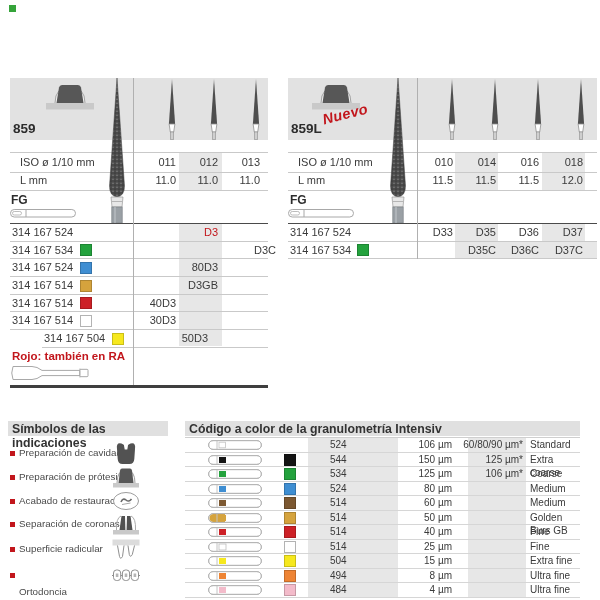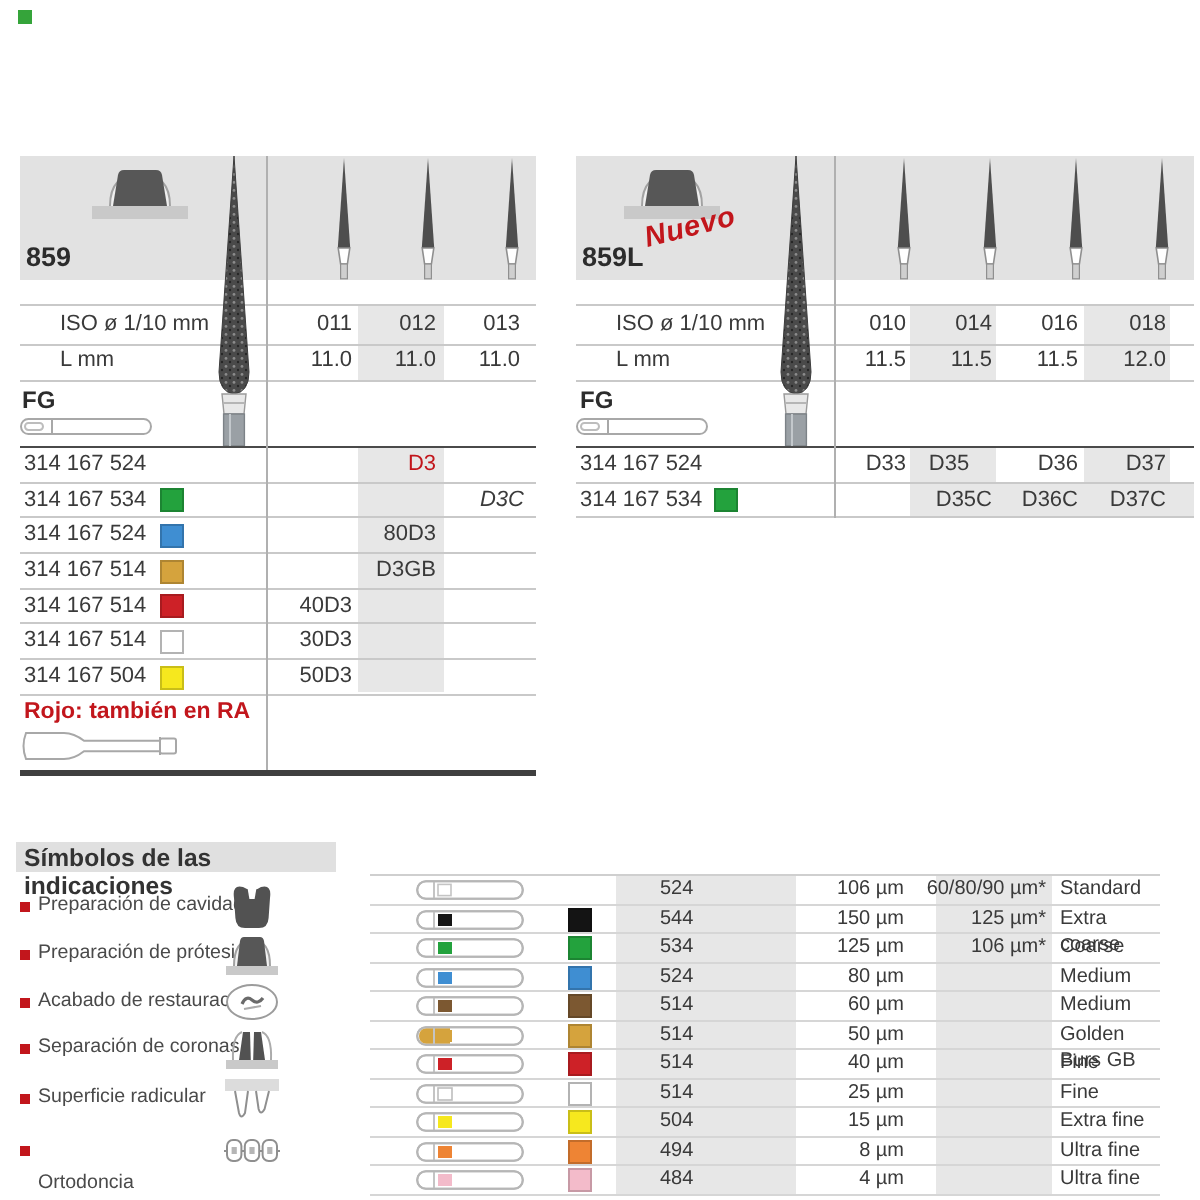--- a/index.html
+++ b/index.html
@@ -11,21 +11,21 @@
   .vline{position:absolute;width:1px;background:#b0b0b0;z-index:2;}
   .thick{position:absolute;height:2.6px;background:#3f3f3f;z-index:2;}
   .ptitle{position:absolute;font-weight:bold;font-size:13.5px;color:#2c2c2c;z-index:3;}
   .badge{position:absolute;font-size:14.5px;font-weight:bold;font-style:italic;
          color:#c2161c;transform:rotate(-14deg);letter-spacing:.4px;z-index:3;}
   .rows{position:absolute;z-index:1;box-sizing:border-box;}
   .rows.topthin{border-top:1px solid #c9c9c9;}
   .rows.topdark{border-top:1.6px solid #4a4a4a;}
   .row{position:relative;box-sizing:border-box;border-bottom:1px solid #c9c9c9;}
   .row span{position:absolute;}
-  .lbl{left:20px;top:0;font-size:11px;}
+  .lbl{left:10px;top:0;font-size:11px;}
   .val{width:43px;text-align:right;font-size:11px;top:0;}
   .refnum{left:2px;top:0;font-size:11px;white-space:nowrap;}
   .code{width:46px;text-align:right;font-size:11px;top:0;}
   .chip{position:absolute;width:12px;height:12px;box-sizing:border-box;z-index:2;}
   .red{color:#c2161c;}
   .fglbl{position:absolute;font-weight:bold;font-size:12px;color:#2c2c2c;z-index:2;}
   .note{position:absolute;font-size:11.5px;font-weight:bold;color:#c2161c;z-index:2;}
   .bur{position:absolute;z-index:3;line-height:0;}
   .shead{position:absolute;background:#e0e0e0;height:15px;z-index:1;}
   .shead span{position:absolute;left:4px;top:1px;font-size:12.3px;font-weight:bold;color:#333;}
@@ -116,21 +116,21 @@
       </svg></div>
 
   <div class="rows topdark" style="left:10px;top:223px;width:258px;">
     <div class="row" style="height:17.7px;">
       <span class="refnum" style="top:2px;">314 167 524</span>
       <span class="code red" style="left:162px;top:2px;">D3</span>
     </div>
     <div class="row" style="height:17.7px;">
       <span class="refnum" style="top:2px;">314 167 534</span>
       <span class="chip" style="left: 70px; top: 2.5px; background: rgb(35, 162, 61); border: 1px solid rgba(0, 0, 0, 0.18);"></span>
-      <span class="code" style="left:206px;top:2px;font-style:italic;">D3C</span>
+      <span class="code" style="left:220px;top:2px;">D3C</span>
     </div>
     <div class="row" style="height:17.7px;">
       <span class="refnum" style="top:2px;">314 167 524</span>
       <span class="chip" style="left: 70px; top: 2.5px; background: rgb(63, 142, 210); border: 1px solid rgba(0, 0, 0, 0.18);"></span>
       <span class="code" style="left:162px;top:2px;">80D3</span>
     </div>
     <div class="row" style="height:17.7px;">
       <span class="refnum" style="top:2px;">314 167 514</span>
       <span class="chip" style="left: 70px; top: 2.5px; background: rgb(213, 163, 61); border: 1px solid rgba(0, 0, 0, 0.18);"></span>
       <span class="code" style="left:162px;top:2px;">D3GB</span>
@@ -138,21 +138,21 @@
     <div class="row" style="height:17.7px;">
       <span class="refnum" style="top:2px;">314 167 514</span>
       <span class="chip" style="left: 70px; top: 2.5px; background: rgb(205, 33, 39); border: 1px solid rgba(0, 0, 0, 0.18);"></span>
       <span class="code" style="left:120px;top:2px;">40D3</span>
     </div>
     <div class="row" style="height:17.7px;">
       <span class="refnum" style="top:2px;">314 167 514</span>
       <span class="chip" style="left: 70px; top: 2.5px; background: rgb(255, 255, 255); border: 1px solid rgb(179, 179, 179);"></span>
       <span class="code" style="left:120px;top:2px;">30D3</span>
     </div>
-    <div class="row" style="height:17.7px;">
+    <div class="row" style="height:17.7px;margin-left:32px;">
       <span class="refnum" style="top:2px;">314 167 504</span>
       <span class="chip" style="left: 70px; top: 2.5px; background: rgb(246, 232, 30); border: 1px solid rgba(0, 0, 0, 0.18);"></span>
       <span class="code" style="left:120px;top:2px;">50D3</span>
     </div>
   </div>
 
   <div class="note" style="left:12px;top:350px;">Rojo: también en RA</div>
   <div class="bur" style="left:10px;top:363px;z-index:2;"><svg width="80" height="20" viewBox="0 0 80 20">
         <path d="M3,3.5 Q0.5,10 3,16.5 L22,16.5 Q27,16.5 32,12.6 L70,12.6 L70,7.4 L32,7.4 Q27,3.5 22,3.5 Z" fill="#ffffff" stroke="#a8a8a8"></path>
         <line x1="70" y1="5.5" x2="70" y2="14.5" stroke="#a8a8a8"></line>
@@ -233,21 +233,21 @@
   <div class="bur" style="left:288px;top:206px;z-index:2;"><svg width="66" height="14" viewBox="0 0 66 14">
         <rect x="0.5" y="3.5" width="65" height="7.5" rx="3.7" fill="#ffffff" stroke="#a8a8a8"></rect>
         <line x1="16" y1="3.5" x2="16" y2="11" stroke="#a8a8a8"></line>
         <rect x="2.5" y="5.5" width="9" height="3.5" rx="1.7" fill="#ffffff" stroke="#bdbdbd"></rect>
       </svg></div>
 
   <div class="rows topdark" style="left:288px;top:223px;width:309px;">
     <div class="row" style="height:17.7px;">
       <span class="refnum" style="top:2px;">314 167 524</span>
       <span class="val" style="left:122px;top:2px;">D33</span>
-      <span class="val" style="left:165px;top:2px;text-align:center;">D35</span>
+      <span class="val" style="left:165px;top:2px;">D35</span>
       <span class="val" style="left:208px;top:2px;">D36</span>
       <span class="val" style="left:252px;top:2px;">D37</span>
     </div>
     <div class="row" style="height:17.7px;border-bottom:1px solid #c9c9c9;">
       <span class="refnum" style="top:2px;">314 167 534</span>
       <span class="chip" style="left: 69px; top: 2.5px; background: rgb(35, 162, 61); border: 1px solid rgba(0, 0, 0, 0.18);"></span>
       <span class="val" style="left:165px;top:2px;">D35C</span>
       <span class="val" style="left:208px;top:2px;">D36C</span>
       <span class="val" style="left:252px;top:2px;">D37C</span>
     </div>
@@ -303,20 +303,23 @@
   <div class="symicon" style="left:112px;top:562px;"><svg width="28" height="26" viewBox="0 0 28 26">
         <path d="M0,13.5 h28" stroke="#8f8f8f"></path>
         <rect x="1.5" y="8" width="7.2" height="10.5" rx="3" fill="#ffffff" stroke="#8f8f8f"></rect>
         <rect x="10.4" y="8" width="7.2" height="10.5" rx="3" fill="#ffffff" stroke="#8f8f8f"></rect>
         <rect x="19.3" y="8" width="7.2" height="10.5" rx="3" fill="#ffffff" stroke="#8f8f8f"></rect>
         <rect x="3.8" y="11.5" width="2.6" height="3.5" fill="#b5b5b5"></rect>
         <rect x="12.7" y="11.5" width="2.6" height="3.5" fill="#b5b5b5"></rect>
         <rect x="21.6" y="11.5" width="2.6" height="3.5" fill="#b5b5b5"></rect>
       </svg></div>
 
+  <div class="shead" style="left:185px;top:421px;width:395px;">
+    <span>Código a color de la granulometría Intensiv</span>
+  </div>
 
   <div class="gran">
     <div class="gband" style="left:123px;width:90px;"></div>
     <div class="gband" style="left:283px;width:58px;"></div>
 
     <div class="grow">
       <span class="gicon"><svg width="54" height="12" viewBox="0 0 54 12">
             <rect x="0.6" y="1.6" width="52.8" height="8.8" rx="4.4" fill="#ffffff" stroke="#b6b6b6"></rect>
             <rect x="11" y="3.2" width="6.5" height="5.6" fill="#ffffff" stroke="#c4c4c4" stroke-width="0.8"></rect>
             <line x1="9" y1="1.8" x2="9" y2="10.4" stroke="#c4c4c4"></line>

